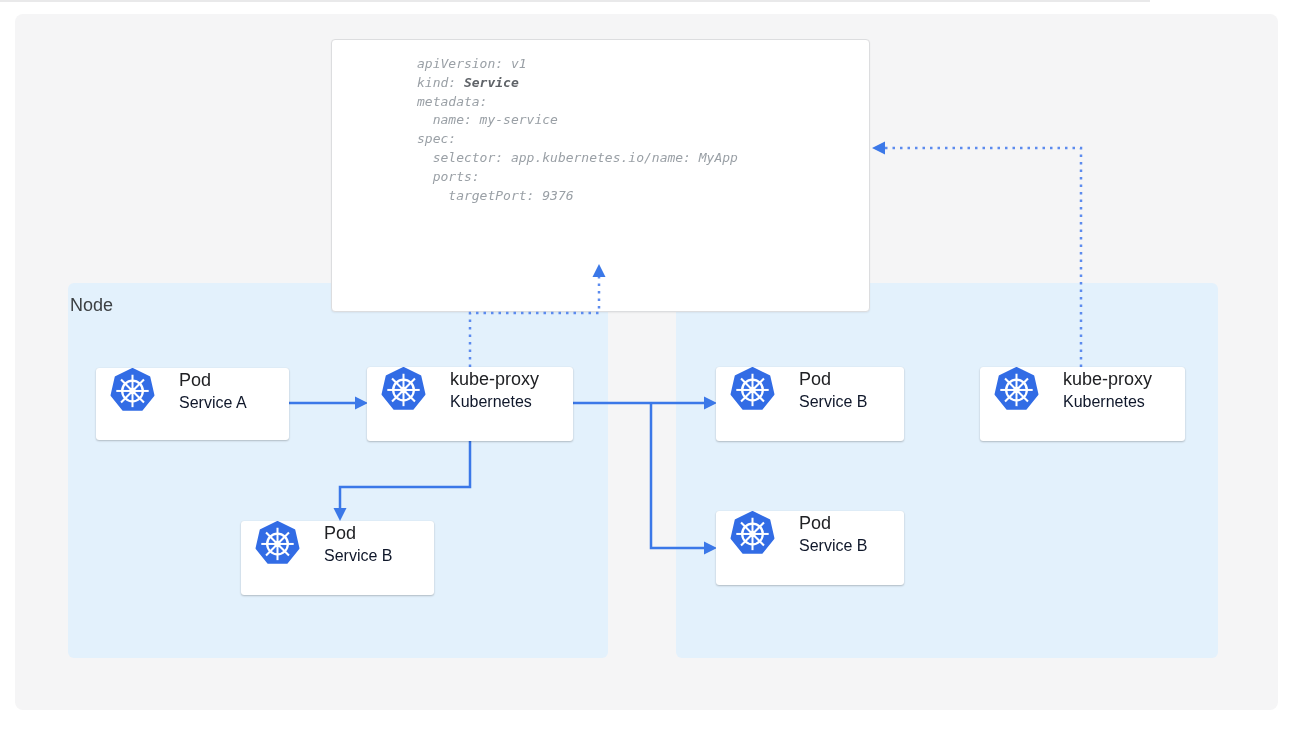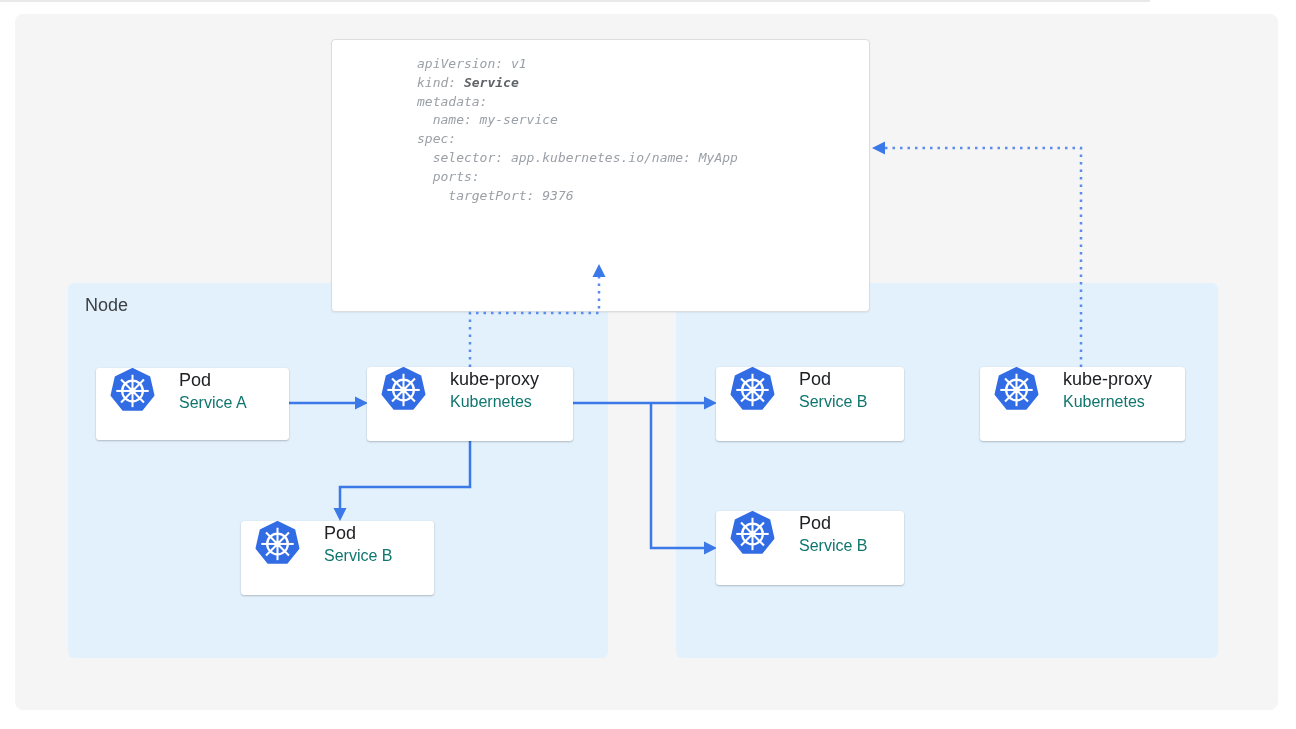--- a/index.html
+++ b/index.html
@@ -8,39 +8,39 @@
 
   .top-divider { position:absolute; left:0; top:0; width:1150px; height:2px; background:#e9e9ea; }
 
   .panel { position:absolute; left:15px; top:14px; width:1263px; height:696px;
            background:#f5f5f6; border-radius:8px; }
 
   
   .node { position:absolute; background:#e3f1fc; border-radius:6px; }
   #node-left  { left:68px;  top:283px; width:540px; height:375px; }
   #node-right { left:676px; top:283px; width:542px; height:375px; }
-  .node-label { position:absolute; left:17px; top:12px; font-size:18px; color:#3c4043; }
+  .node-label { position:absolute; left:2px; top:12px; font-size:18px; color:#3c4043; }
 
   
   .yaml-card { position:absolute; left:331px; top:39px; width:539px; height:273px;
                box-sizing:border-box; background:#ffffff; border:1px solid #dcdddf;
                border-radius:4px; box-shadow:0 1px 2px rgba(0,0,0,.06);
                padding:15px 0 0 85px; }
   .code-line { font-family:"DejaVu Sans Mono", monospace; font-style:italic;
                font-size:13px; line-height:18.8px; color:#9aa0a6; white-space:pre; }
   .code-line .b { font-weight:bold; color:#5f6368; }
 
   
   .card { position:absolute; background:#ffffff; border-radius:3px;
           box-shadow:0 1px 2px rgba(0,0,0,.22), 0 0 1px rgba(0,0,0,.10);
           display:flex; padding-left:14px; box-sizing:border-box; }
   .card .k8s { width:45px; height:45px; flex:0 0 auto; }
   .card .txt { margin-left:24px; }
   .card .title { font-size:18px; color:#202124; line-height:24px; }
-  .card .subtitle { font-size:16px; color:#0f766e; line-height:21px; }
+  .card .subtitle { font-size:16px; color:#0f172a; line-height:21px; }
 
   #card-pod-a      { left:96px;  top:368px; width:193px; height:72px; }
   #card-kp-left    { left:367px; top:367px; width:206px; height:74px; }
   #card-pod-b-left { left:241px; top:521px; width:193px; height:74px; }
   #card-pod-b-rt   { left:716px; top:367px; width:188px; height:74px; }
   #card-pod-b-rb   { left:716px; top:511px; width:188px; height:74px; }
   #card-kp-right   { left:980px; top:367px; width:205px; height:74px; }
 
   
   .arrows { position:absolute; left:0; top:0; width:1296px; height:729px; pointer-events:none; }

